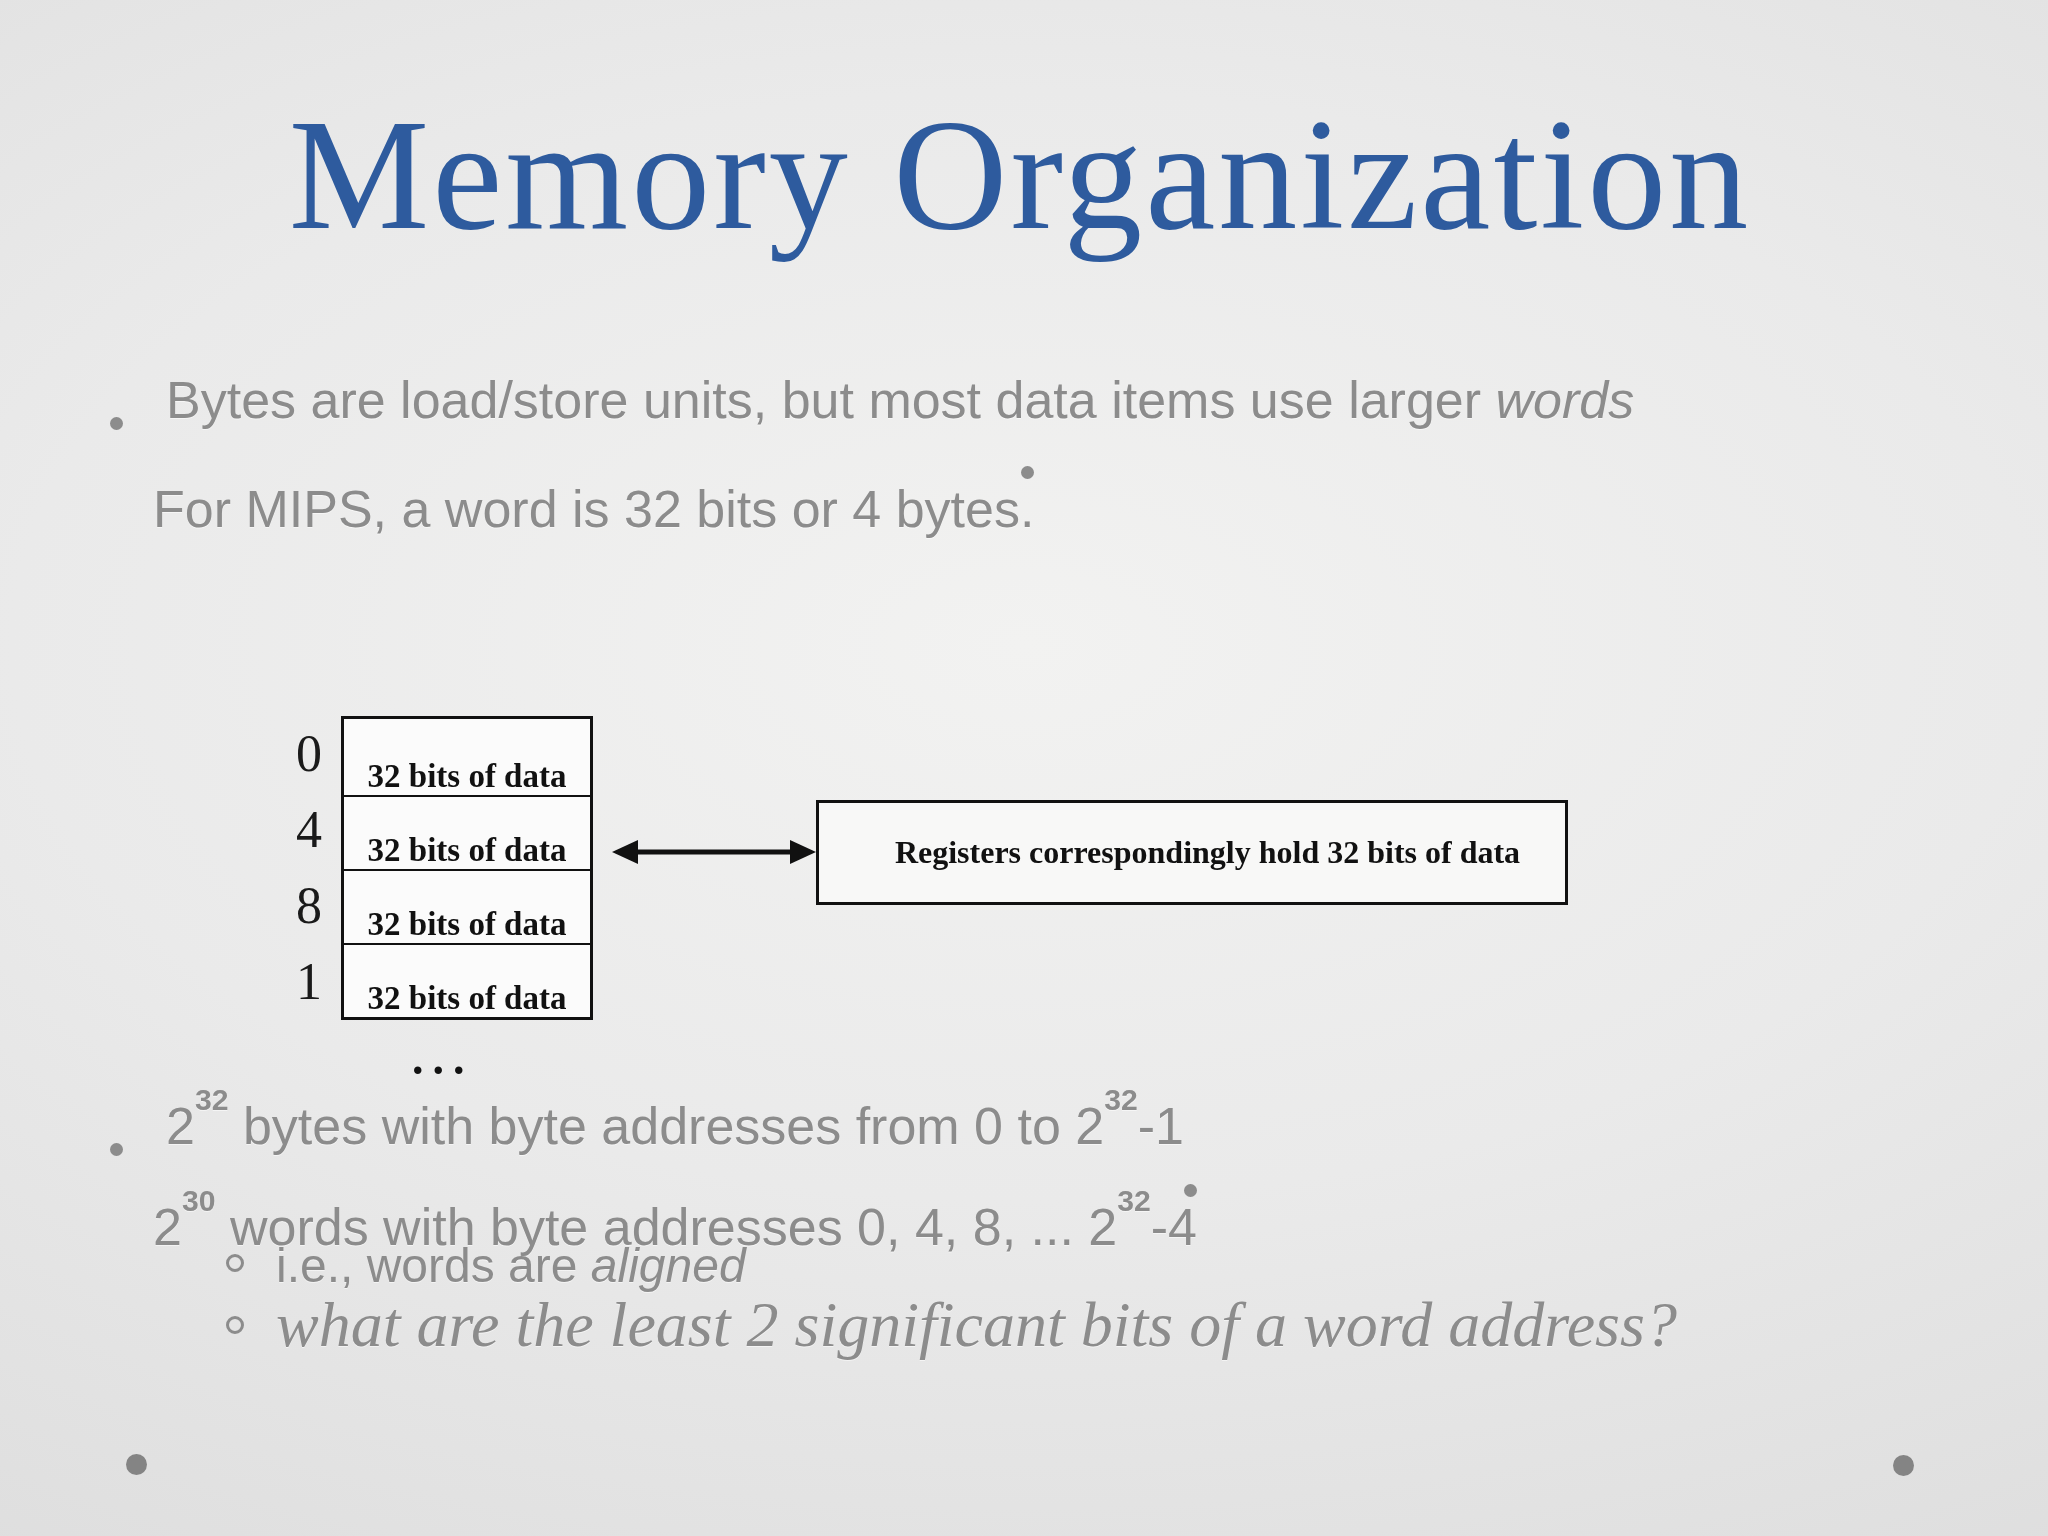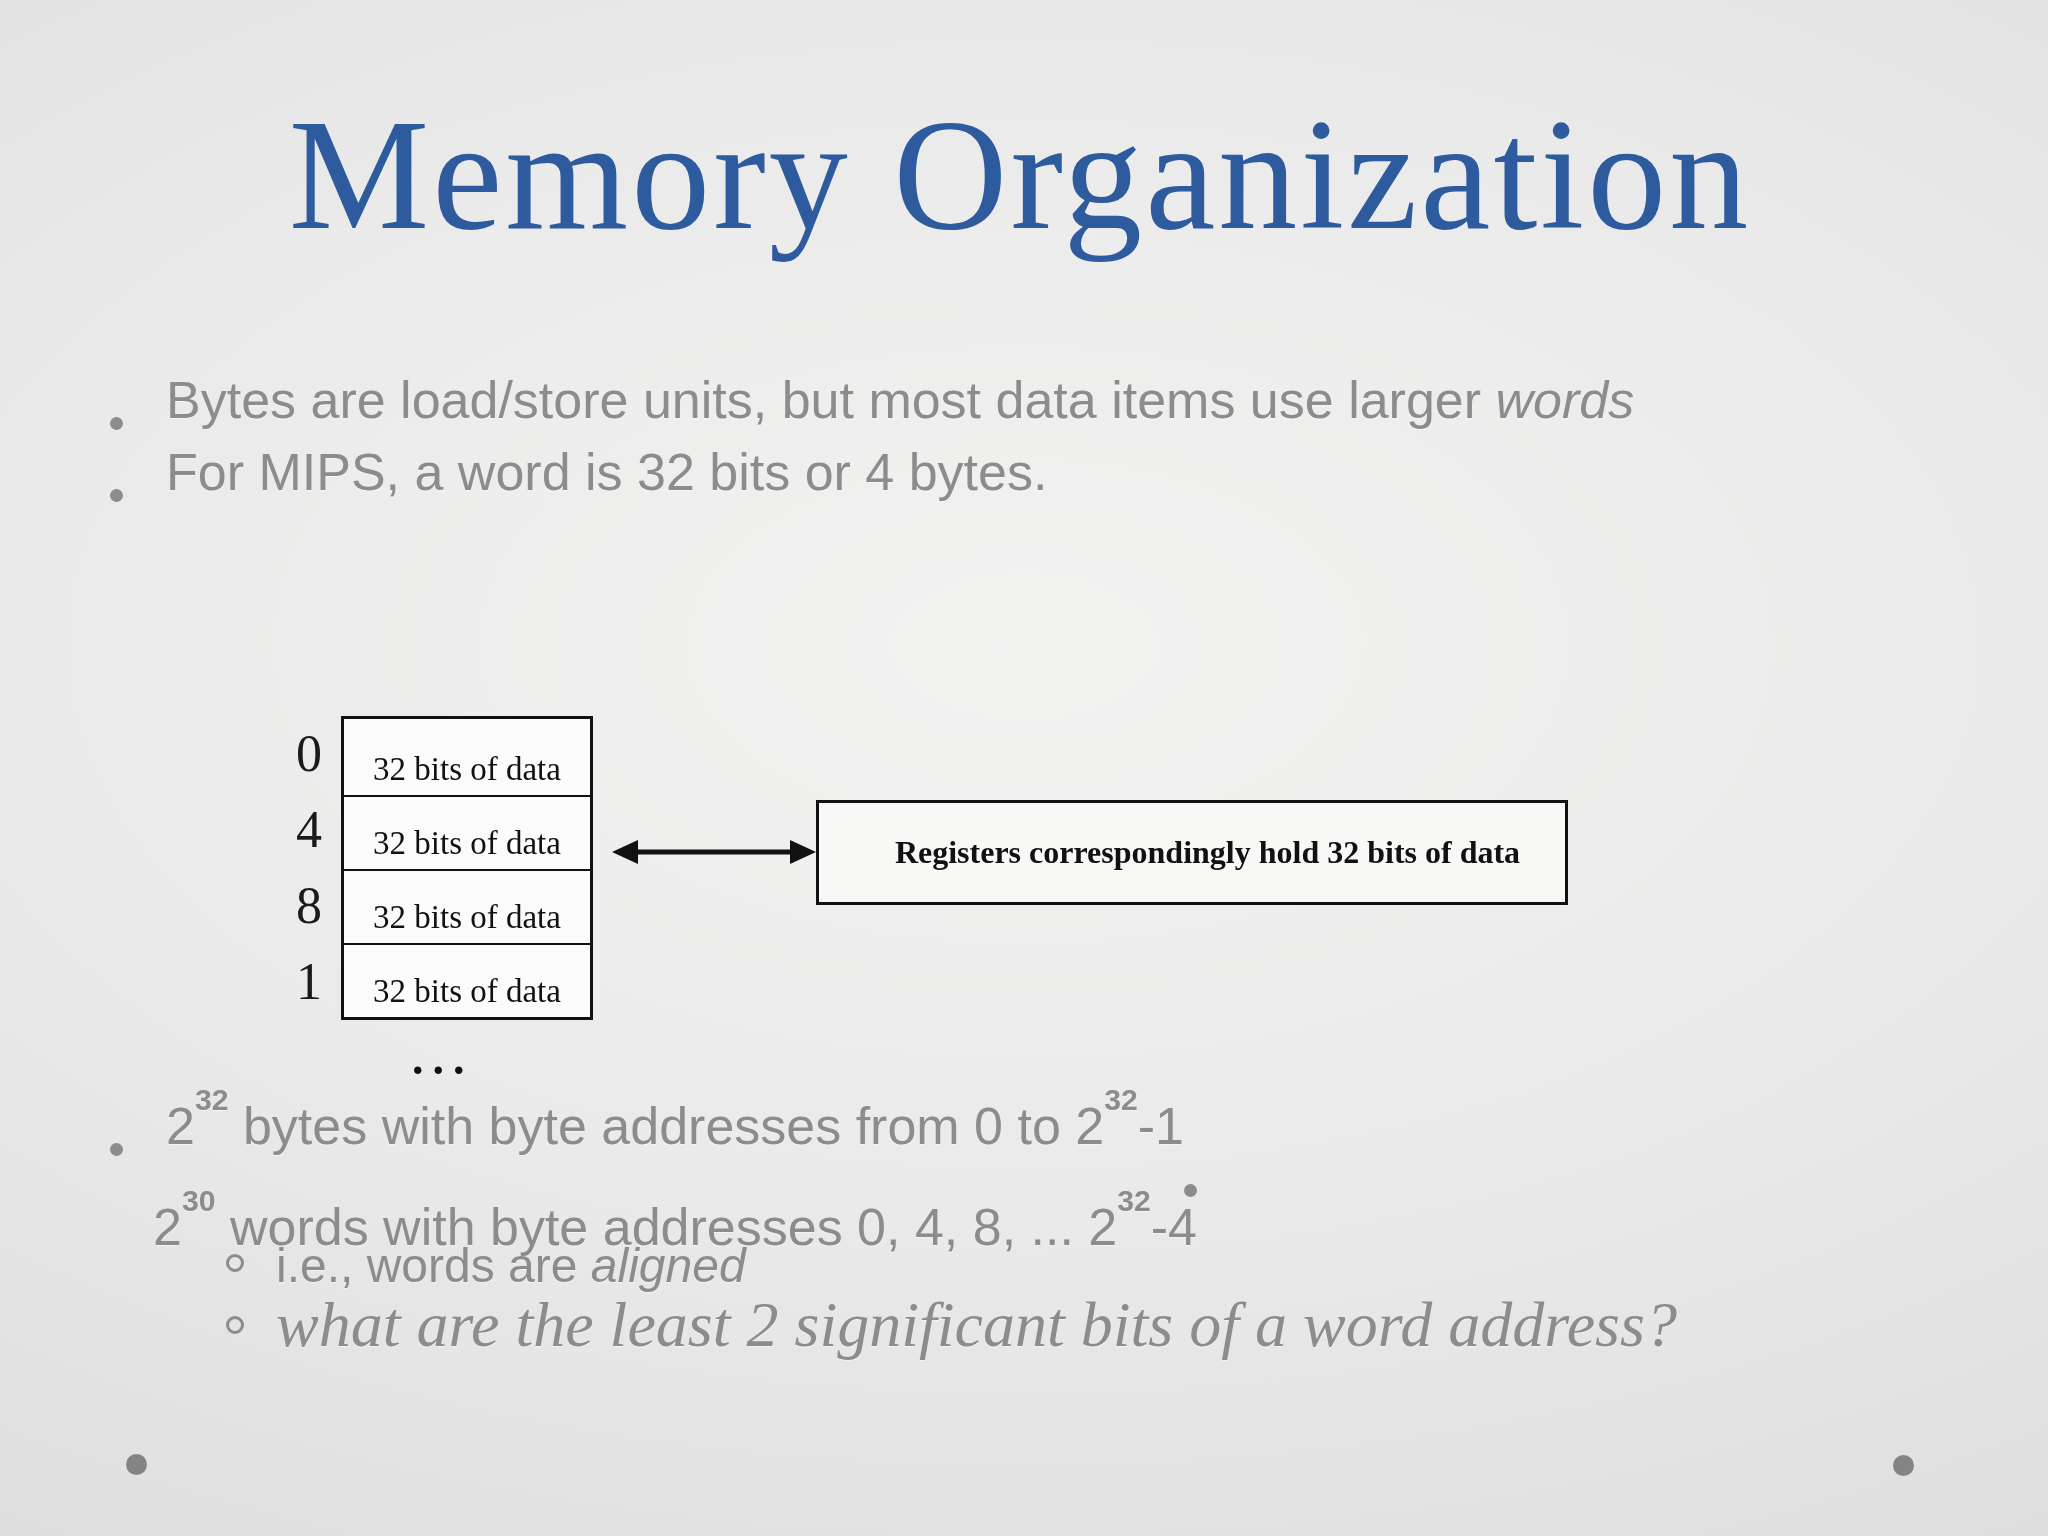--- a/index.html
+++ b/index.html
@@ -38,22 +38,22 @@
   .addr{
     left:200px;width:122px;text-align:right;height:76px;line-height:76px;
     font-family:"Liberation Serif", serif;font-size:52px;color:#1a1a1a;
   }
   #memtable{
     left:341px;top:716px;width:246px;
     border:3px solid #111;background:#fbfbfb;
   }
   .mrow{
     height:74px;display:flex;align-items:flex-end;justify-content:center;
-    padding-bottom:7px;box-sizing:border-box;
-    font-family:"Liberation Serif", serif;font-weight:400;font-size:33px;color:#111;
+    box-sizing:border-box;
+    font-family:"Liberation Serif", serif;font-weight:700;font-size:33px;color:#111;
     border-top:2px solid #111;
   }
   .mrow:first-child{border-top:none;height:76px;}
   #ellipsis{
     left:412px;top:1036px;
     font-family:"Liberation Serif", serif;font-weight:700;font-size:46px;color:#111;
     letter-spacing:9px;line-height:1;
   }
   #arrow{left:598px;top:828px;}
   #regbox{
@@ -69,21 +69,21 @@
 </style>
 </head>
 <body>
 
 <div id="title" class="abs">Memory Organization</div>
 
 <div class="abs bullet-row lvl1" style="top:370px;">
   <div class="dot"></div>
   <div class="btxt"><span>Bytes are load/store units, but most data items use larger </span><span class="it">words</span></div>
 </div>
-<div class="abs bullet-row lvl1" style="top:442px;">
+<div class="abs bullet-row lvl1" style="top:442px;flex-direction:column;">
   <div class="dot"></div>
   <div class="btxt"><span>For MIPS, a word is 32 bits or 4 bytes.</span></div>
 </div>
 
 <div class="abs addr" style="top:716px;">0</div>
 <div class="abs addr" style="top:792px;">4</div>
 <div class="abs addr" style="top:868px;">8</div>
 <div class="abs addr" style="top:944px;">1</div>
 
 <div id="memtable" class="abs">

